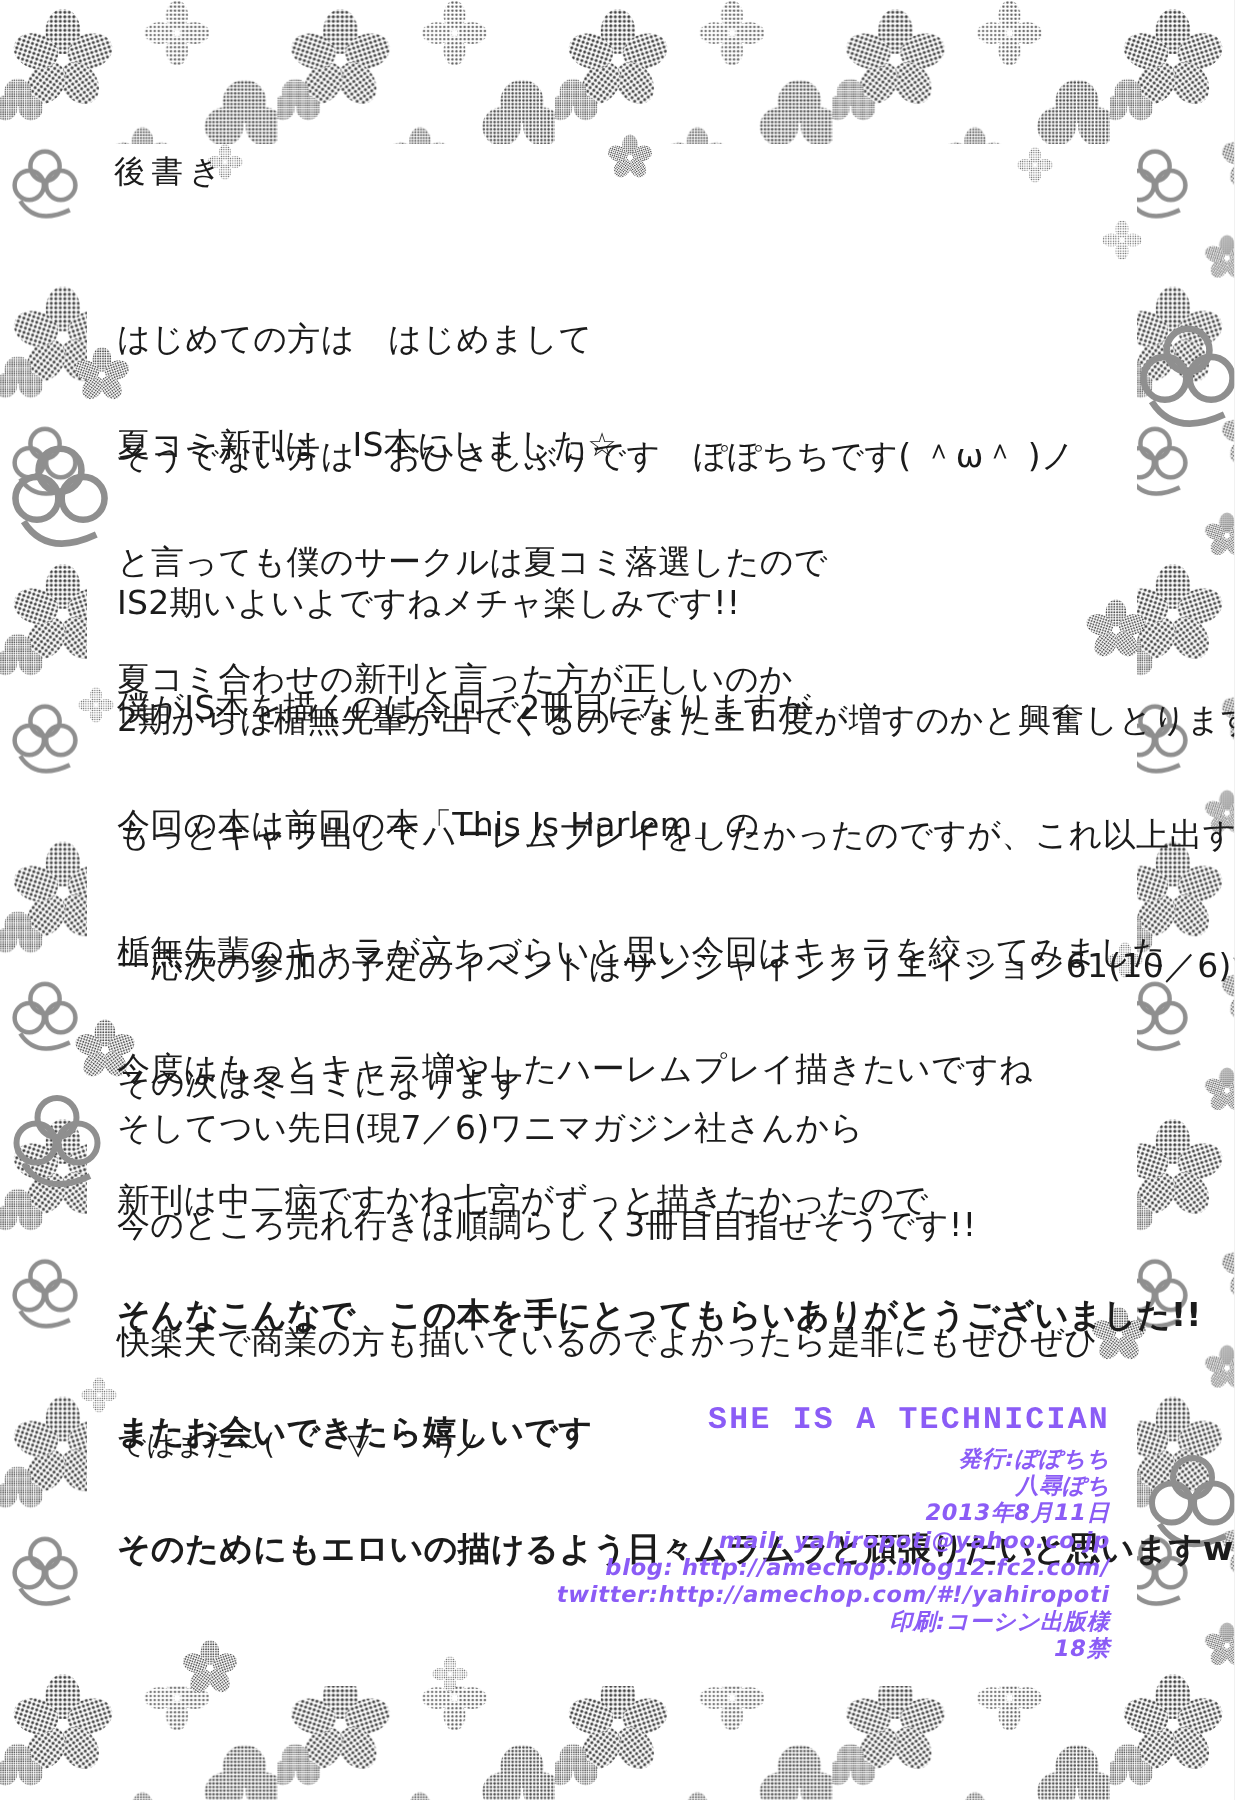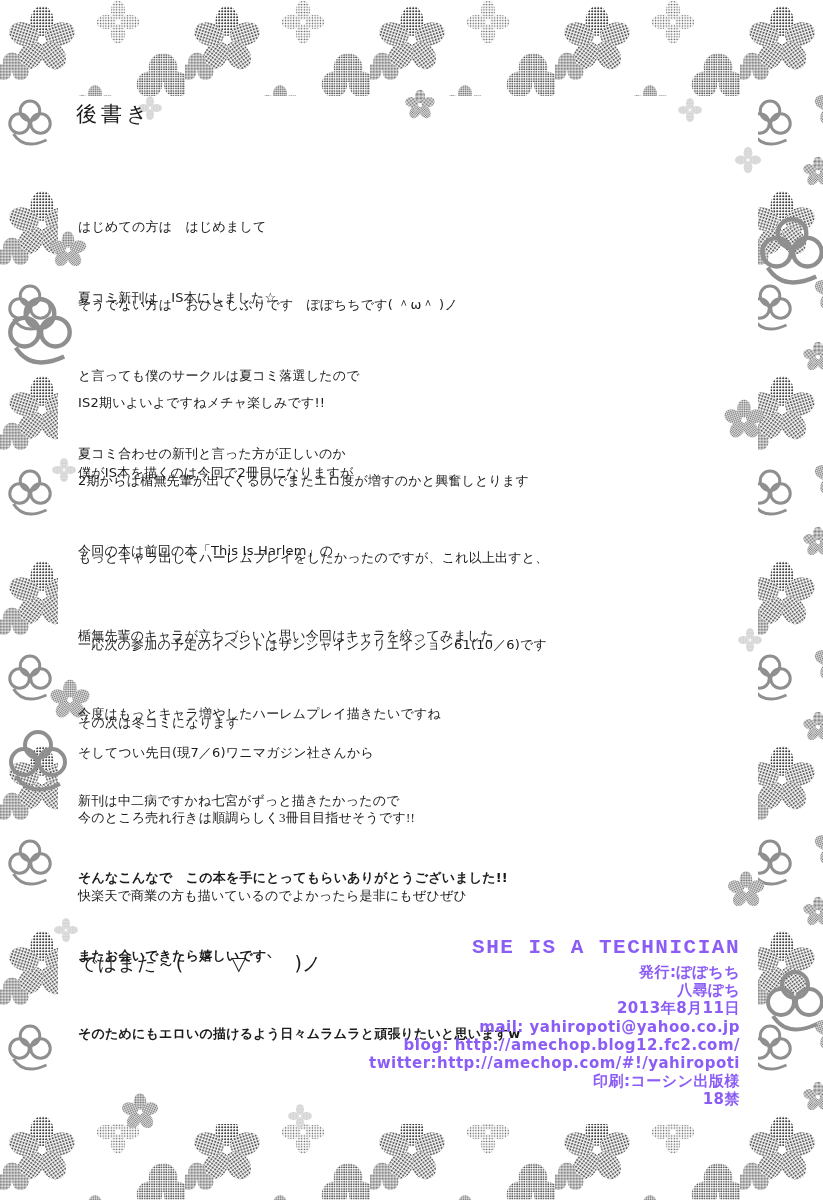--- a/index.html
+++ b/index.html
@@ -12,43 +12,43 @@
     font-family: "DejaVu Sans", "Liberation Sans", sans-serif;
   }
   .border-svg { position: absolute; left: 0; top: 0; z-index: 1; }
   .content { position: absolute; left: 0; top: 0; width: 823px; height: 992px; z-index: 2; color: #1b1b1b; }
   .heading {
     position: absolute; left: 76px; top: 100px;
     font-size: 21px; letter-spacing: 4px; font-weight: 500;
   }
   .para {
     position: absolute; left: 78px;
-    font-size: 13px; line-height: 26px;
+    font-size: 22px; line-height: 26px;
     letter-spacing: 0.2px; white-space: pre;
   }
   .p1  { top: 162px; }
   .p2  { top: 233px; }
   .p3  { top: 338px; }
   .p4  { top: 408px; }
   .p5  { top: 493px; }
   .p6  { top: 580px; }
   .p7  { top: 688px; }
-  .p8  { top: 753px; font-family: Liberation Serif, serif; }
+  .p8  { top: 753px; }
   .p9  { top: 813px; font-weight: bold; }
   .p10 { top: 898px; font-size: 19px; }
   .colophon {
     position: absolute; right: 83px; top: 936px;
     text-align: right; color: #8b5cf6; font-weight: bold;
   }
   .colophon-title {
     font-size: 21px; letter-spacing: 1.5px; margin-bottom: 4px;
     font-family: "Liberation Mono", "DejaVu Sans Mono", monospace;
     font-weight: bold;
   }
-  .colophon-line { font-size: 15px; line-height: 18.2px; letter-spacing: 0.5px; }
+  .colophon-line { font-size: 15px; line-height: 18.2px; letter-spacing: 0.5px; font-style: italic; }
 </style>
 </head>
 <body>
 
 <div class="page">
 
   <svg class="border-svg" width="823" height="1200" viewBox="0 0 823 1200" aria-hidden="true">
     <defs>
       <pattern id="ht1" width="3" height="3" patternUnits="userSpaceOnUse">
         <rect width="3" height="3" fill="#ffffff"></rect>

